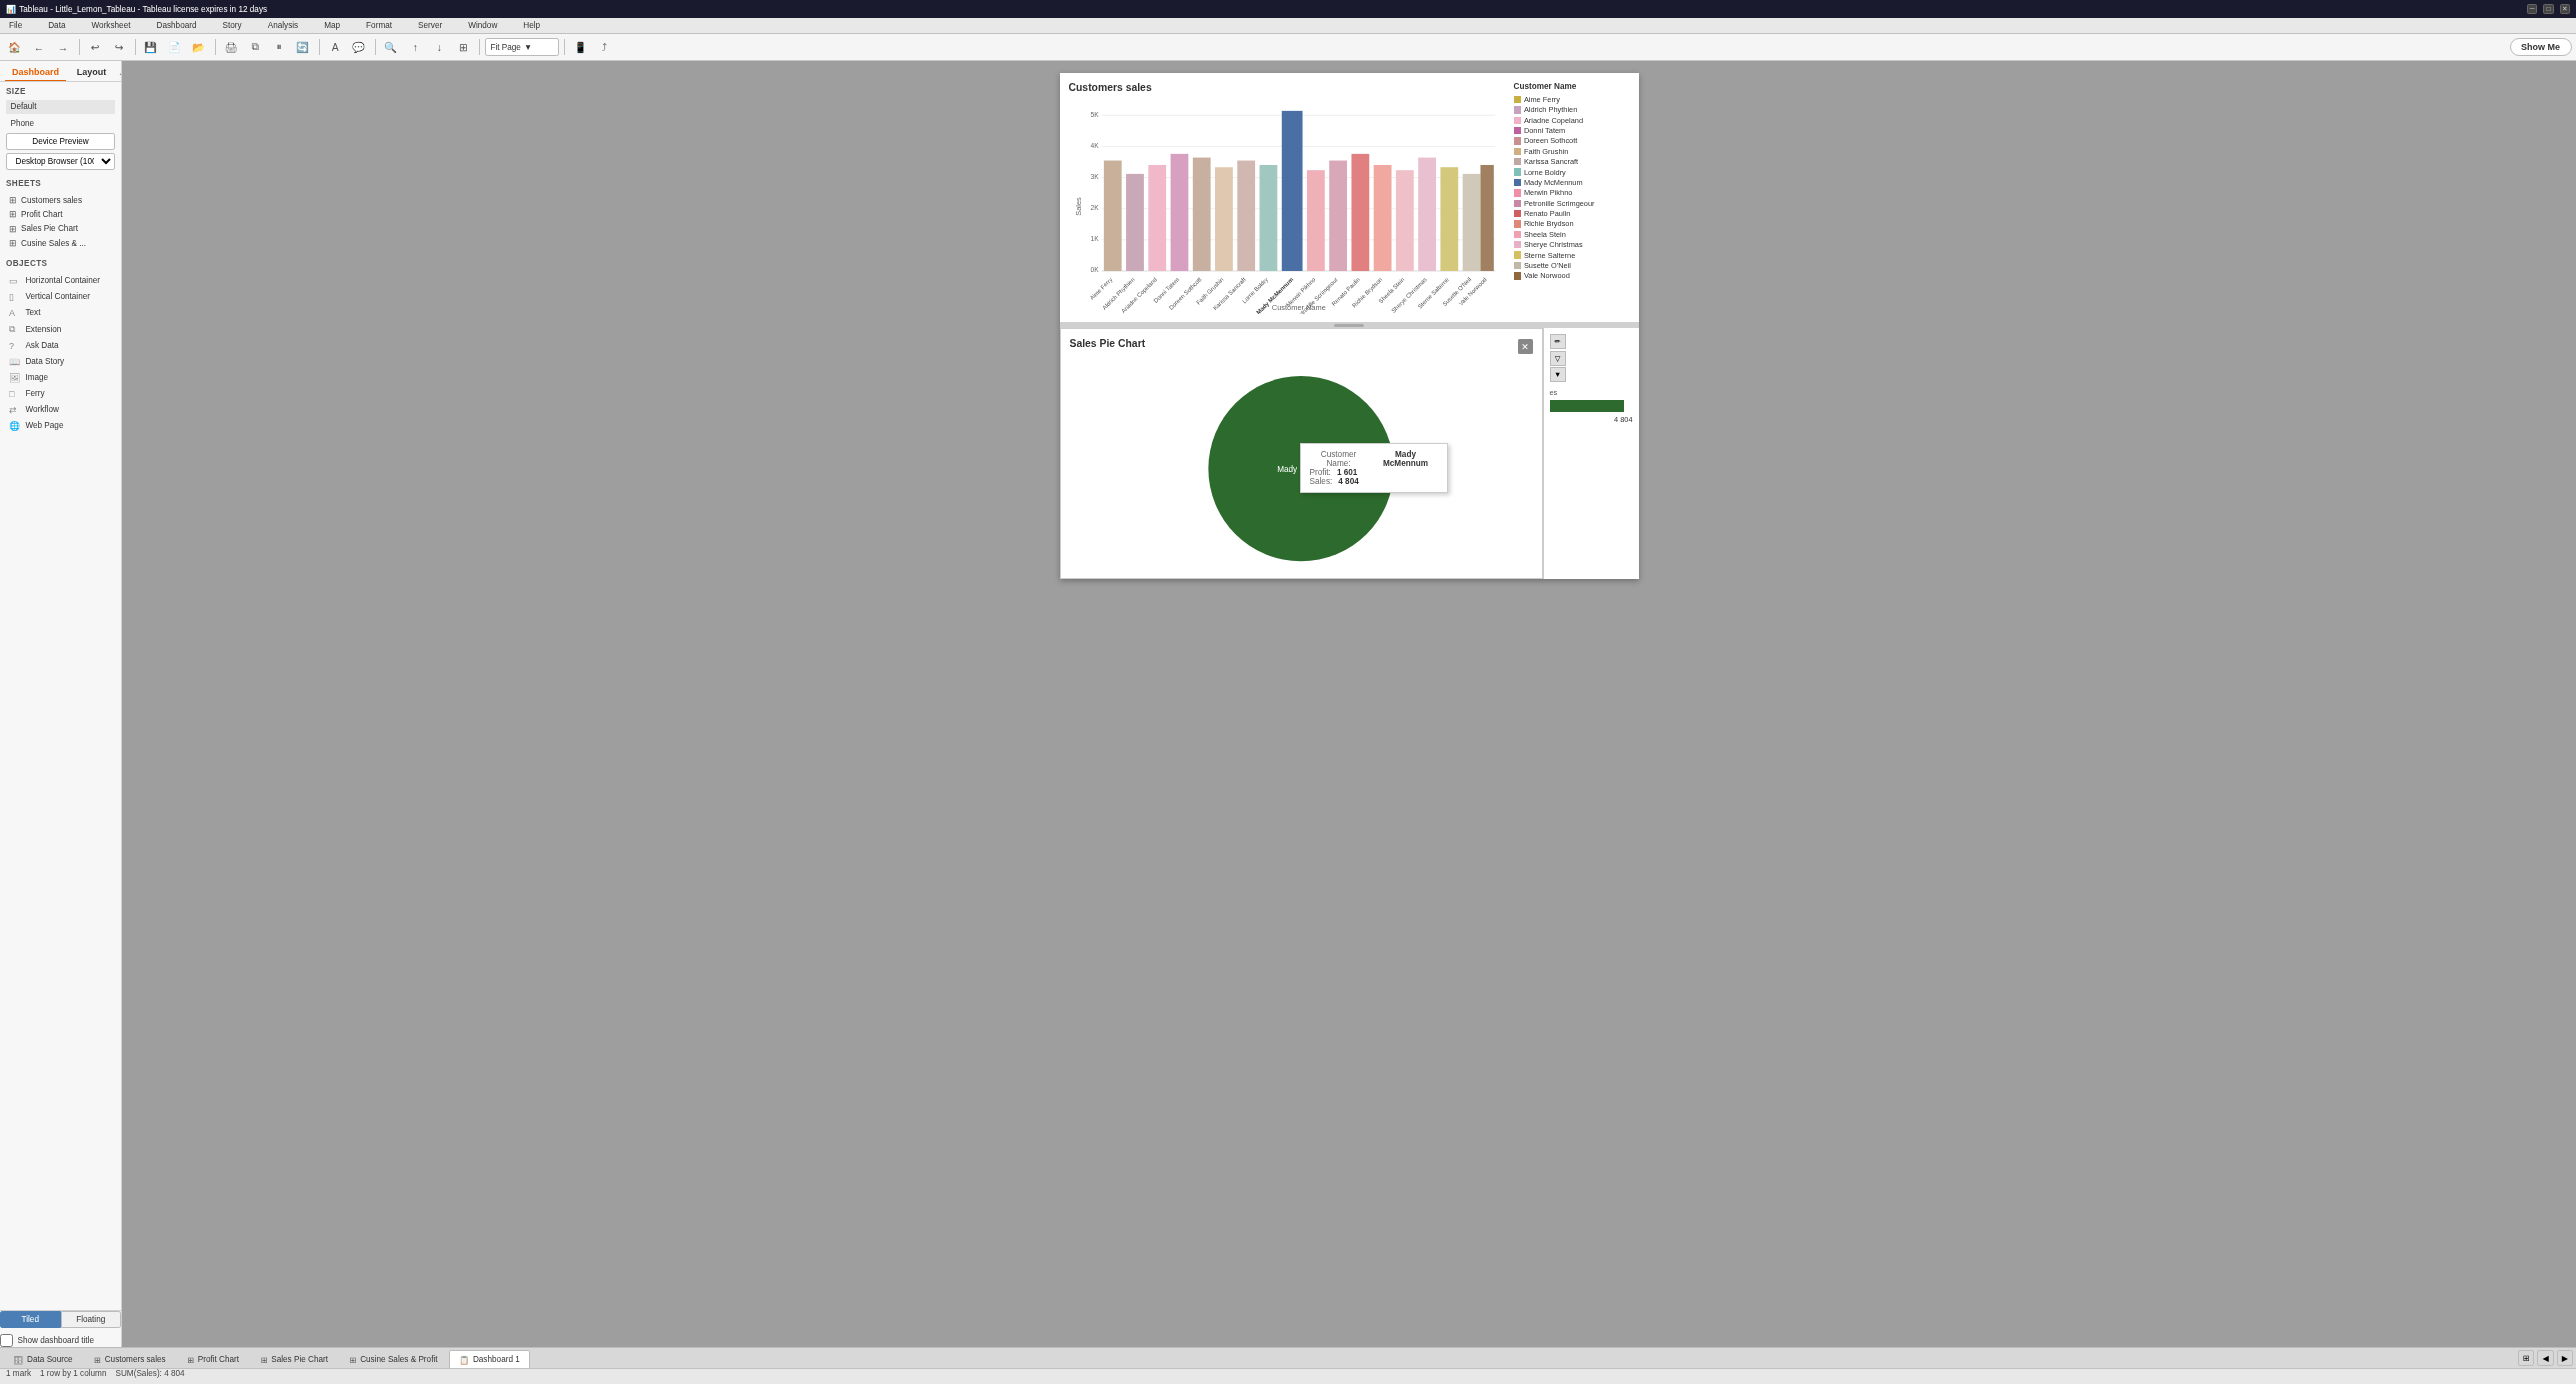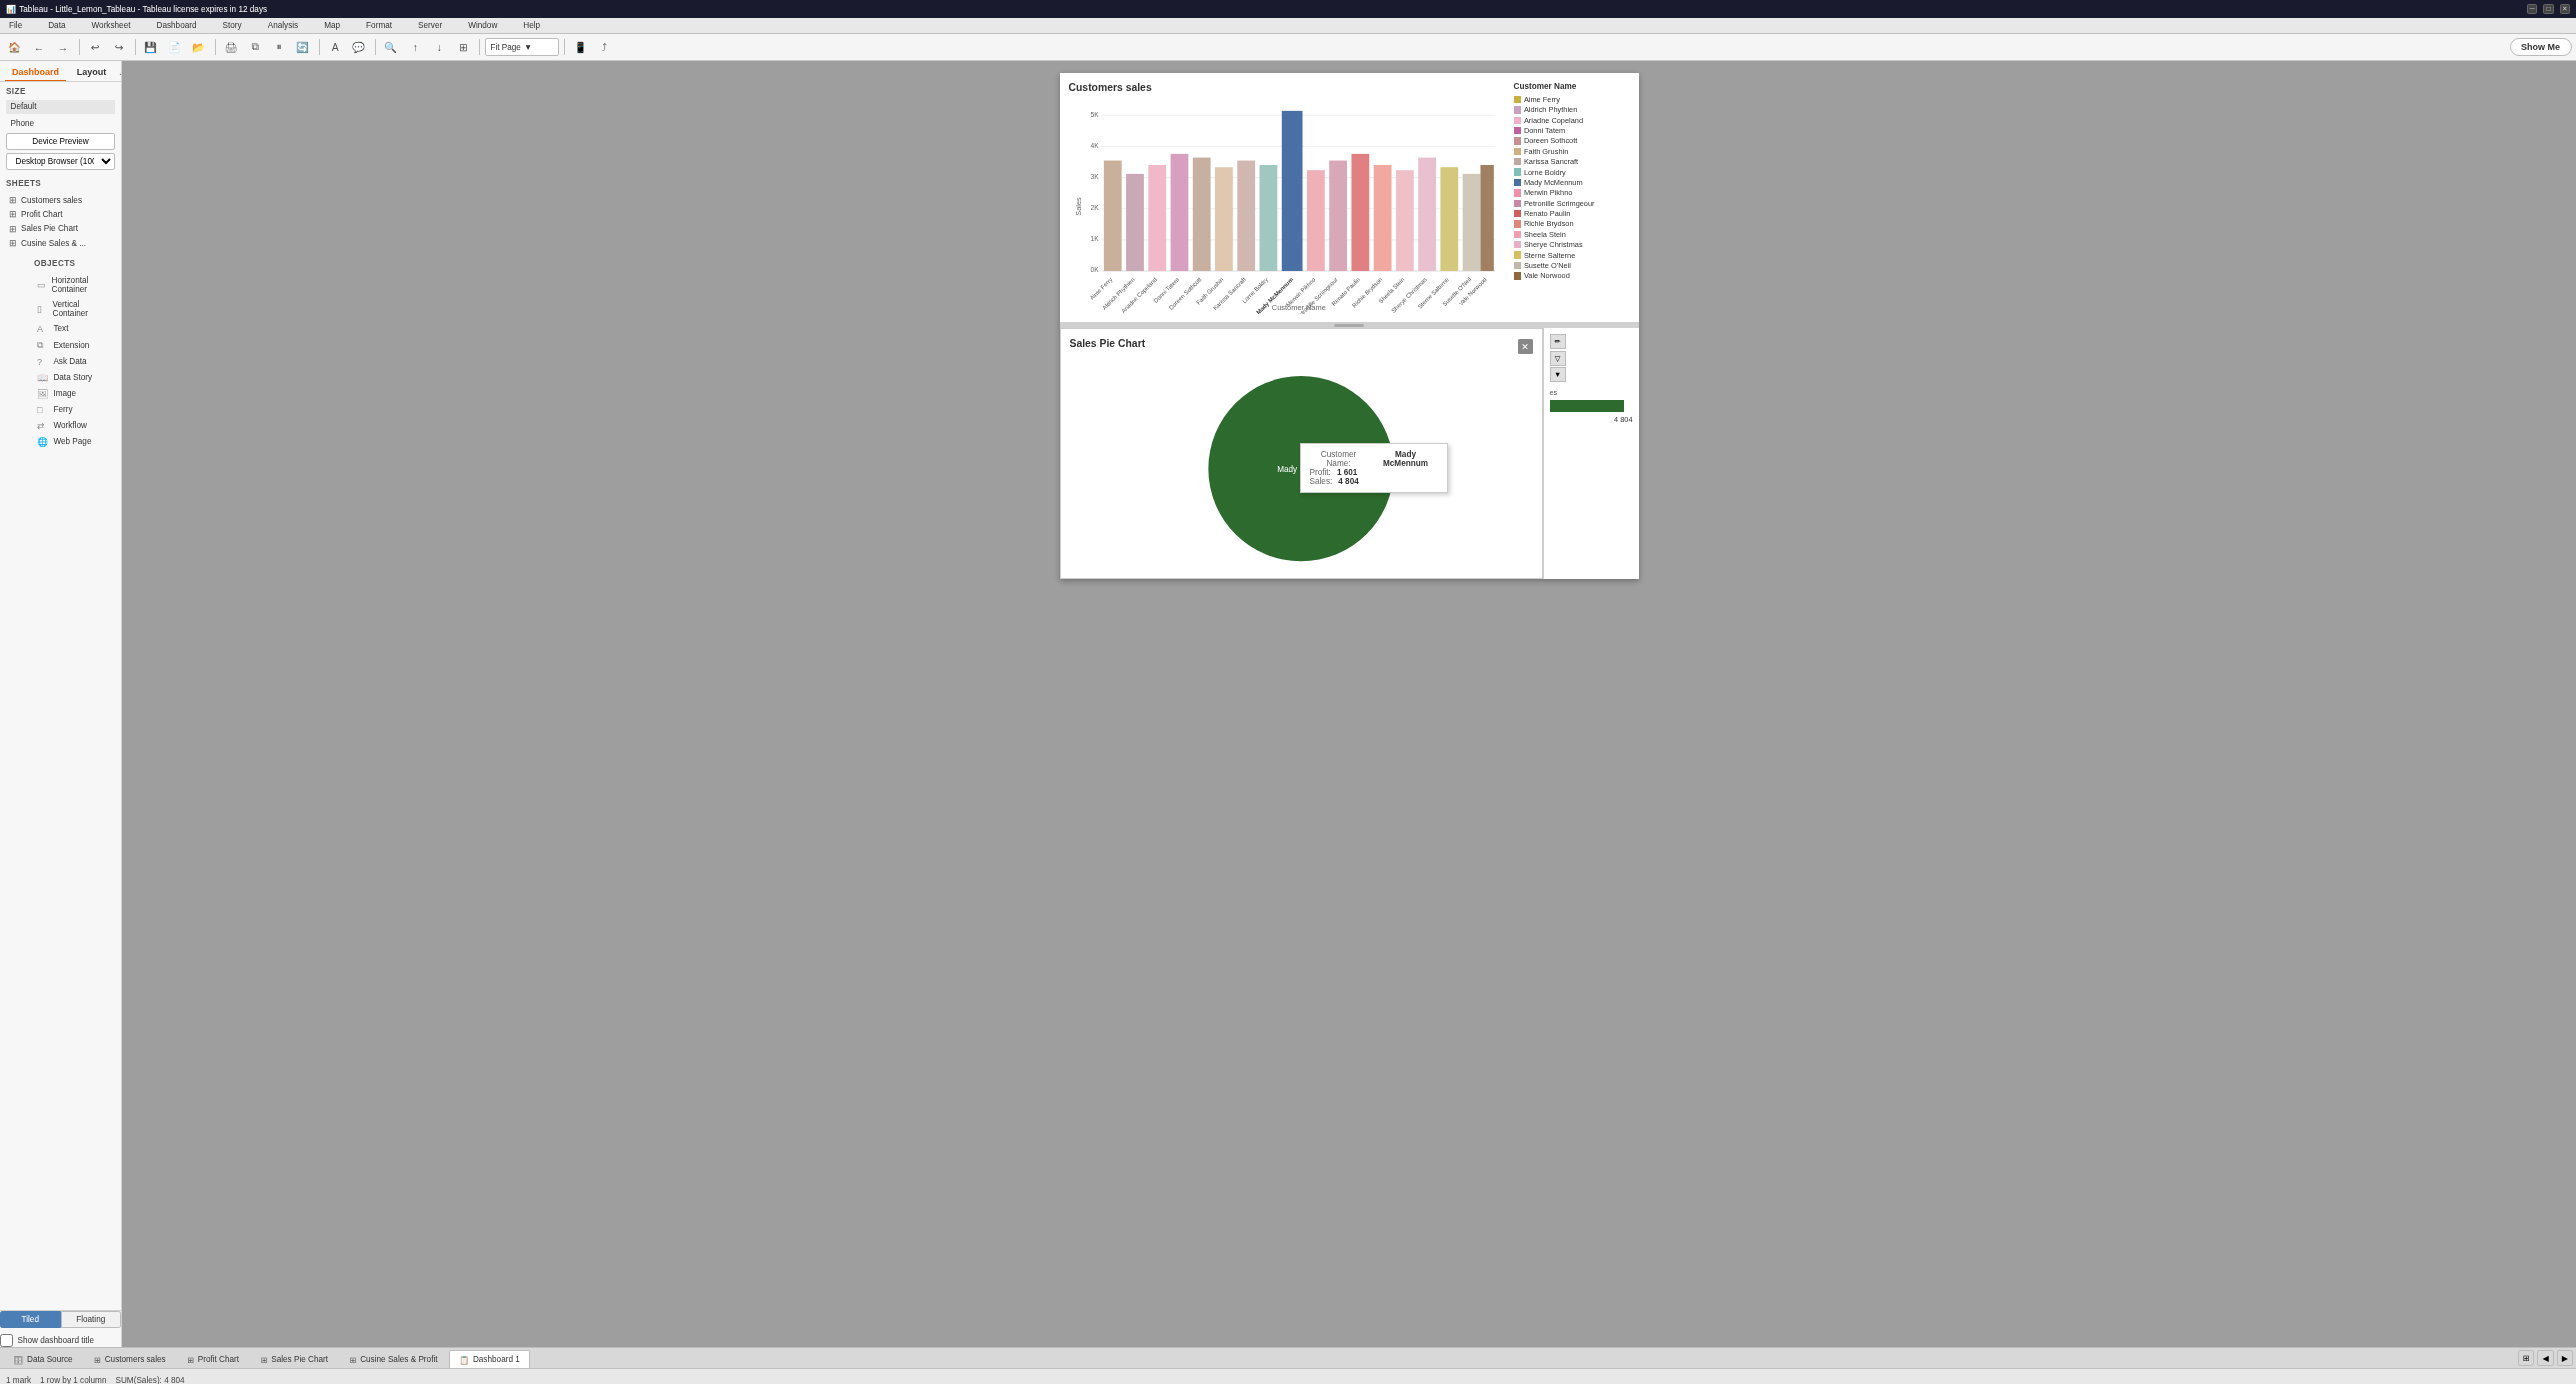--- a/index.html
+++ b/index.html
@@ -125,21 +125,21 @@
       border: 0.7px solid #bbb; border-radius: 2.2px; font-size: 8.2px; background: white;
     }
 
     .sheets-section { padding: 4.5px 6px; }
     .sheet-item {
       display: flex; align-items: center; gap: 4.5px;
       padding: 2.2px 3px; cursor: pointer; border-radius: 1.5px; font-size: 8.2px;
     }
     .sheet-icon { font-size: 9px; color: #666; }
 
-    .objects-section { padding: 4.5px 6px; margin-left: 28px; }
+    .objects-section { padding: 4.5px 6px; }
     .object-item {
       display: flex; align-items: center; gap: 6px;
       padding: 3px 3px; cursor: pointer; font-size: 8.2px;
     }
     .object-icon { font-size: 9px; color: #888; width: 10.4px; }
 
     
     .sidebar-bottom {
       margin-top: auto;
       border-top: 0.7px solid #d0d0d0;
@@ -289,26 +289,25 @@
       border-radius: 2.2px; cursor: pointer; font-size: 8.2px;
       display: flex; align-items: center; justify-content: center;
     }
 
     
     .status-bar {
       height: 16.3px;
       background: #e8e8e8;
       border-top: 0.7px solid #c0c0c0;
       display: flex;
-      align-items: flex-end;
+      align-items: flex-start;
       padding: 0 6px;
       font-size: 8.2px;
       color: #444;
       gap: 9px;
-      text-decoration: underline;
     }
 
     
     ::-webkit-scrollbar { width: 6px; height: 6px; }
     ::-webkit-scrollbar-track { background: #f0f0f0; }
     ::-webkit-scrollbar-thumb { background: #bbb; border-radius: 3px; }
   </style>
 </head>
 <body>
 

